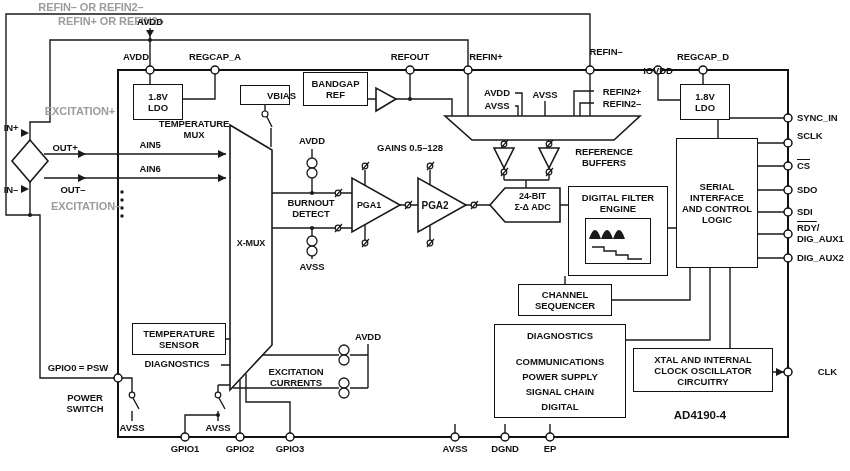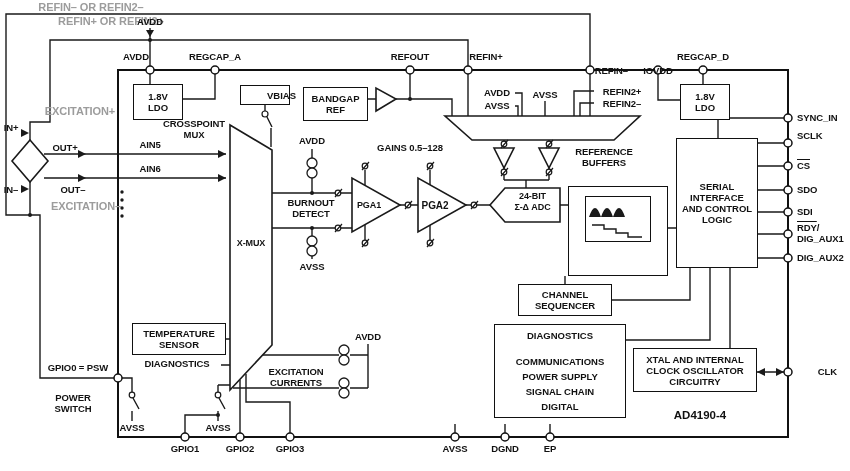--- a/index.html
+++ b/index.html
@@ -141,28 +141,29 @@
       <circle cx="550" cy="437" r="4"></circle>
     </g>
   </svg>
 
   <div class="box" style="left:133px;top:84px;width:50px;height:36px;">
       <span>1.8V LDO</span>
     </div>
   <div class="box" style="left:240px;top:85px;width:50px;height:20px;padding-left:36px;">
       <span>VBIAS</span>
     </div>
-  <div class="box" style="left:303px;top:87px;width:65px;height:34px;">
+  <div class="box" style="left:303px;top:72px;width:65px;height:34px;">
       <span>BANDGAP REF</span>
     </div>
   <div class="box" style="left:680px;top:84px;width:50px;height:36px;">
       <span>1.8V LDO</span>
     </div>
 
   <div class="box col" style="left:568px;top:186px;width:100px;height:90px;">
+    <span>DIGITAL FILTER ENGINE</span>
     <svg class="dfe-graph" viewBox="0 0 64 44">
       <path d="M3 20 Q9 2 15 20 Q21 2 27 20 Q33 2 39 20 Z" fill="#1a1a1a"></path>
       <path d="M6 28 H18 V32 H30 V36 H42 V40 H56" fill="none" stroke="#1a1a1a" stroke-width="1.4"></path>
     </svg>
   </div>
 
   <div class="box" style="left:676px;top:138px;width:82px;height:130px;">
       <span>SERIAL INTERFACE AND CONTROL LOGIC</span>
     </div>
   <div class="box" style="left:518px;top:284px;width:94px;height:32px;">
@@ -172,51 +173,51 @@
   <div class="box col" style="left:494px;top:324px;width:132px;height:94px;">
     <span>DIAGNOSTICS</span>
     <div class="diag-items">
       <div>COMMUNICATIONS</div>
       <div>POWER SUPPLY</div>
       <div>SIGNAL CHAIN</div>
       <div>DIGITAL</div>
     </div>
   </div>
 
-  <div class="box" style="left:633px;top:348px;width:124px;height:44px;">
+  <div class="box" style="left:633px;top:348px;width:140px;height:44px;">
       <span>XTAL AND INTERNAL CLOCK OSCILLATOR CIRCUITRY</span>
     </div>
   <div class="box" style="left:132px;top:323px;width:94px;height:32px;">
       <span>TEMPERATURE SENSOR</span>
     </div>
 
   <div class="lbl gray" style="left:36px;top:2px;width:110px;">REFIN– OR REFIN2–</div>
   <div class="lbl gray" style="left:56px;top:16px;width:110px;">REFIN+ OR REFIN2+</div>
   <div class="lbl" style="left:132px;top:16px;width:36px;">AVDD</div>
 
   <div class="lbl" style="left:118px;top:51px;width:36px;">AVDD</div>
   <div class="lbl" style="left:187px;top:51px;width:56px;">REGCAP_A</div>
   <div class="lbl" style="left:386px;top:51px;width:48px;">REFOUT</div>
   <div class="lbl" style="left:464px;top:51px;width:44px;">REFIN+</div>
-  <div class="lbl" style="left:584px;top:65px;width:44px;text-align:right;">REFIN–</div>
+  <div class="lbl" style="left:584px;top:46px;width:44px;">REFIN–</div>
   <div class="lbl" style="left:638px;top:51px;width:40px;margin-top:14px;">IOVDD</div>
   <div class="lbl" style="left:675px;top:51px;width:56px;">REGCAP_D</div>
 
   <div class="lbl" style="left:0px;top:122px;width:22px;">IN+</div>
   <div class="lbl" style="left:0px;top:184px;width:22px;">IN–</div>
   <div class="lbl" style="left:47px;top:142px;width:36px;">OUT+</div>
   <div class="lbl" style="left:47px;top:184px;width:36px;margin-left:8px;">OUT–</div>
   <div class="lbl gray" style="left:40px;top:106px;width:80px;">EXCITATION+</div>
   <div class="lbl gray" style="left:44px;top:201px;width:84px;">EXCITATION–</div>
   <div class="lbl" style="left:132px;top:139px;width:36px;">AIN5</div>
   <div class="lbl" style="left:132px;top:163px;width:36px;">AIN6</div>
   <div class="lbl" style="left:42px;top:362px;width:72px;">GPIO0 = PSW</div>
-  <div class="lbl" style="left:44px;top:392px;width:58px;">POWER SWITCH</div>
-
-  <div class="lbl" style="left:156px;top:118px;width:76px;">CROSSPOINT MUX</div>
+  <div class="lbl" style="left:56px;top:392px;width:58px;">POWER SWITCH</div>
+
+  <div class="lbl" style="left:156px;top:118px;width:76px;">TEMPERATURE MUX</div>
   <div class="lbl" style="left:228px;top:238px;width:46px;font-size:9px;">X-MUX</div>
   <div class="lbl" style="left:294px;top:135px;width:36px;">AVDD</div>
   <div class="lbl" style="left:294px;top:261px;width:36px;">AVSS</div>
   <div class="lbl" style="left:272px;top:197px;width:78px;">BURNOUT DETECT</div>
   <div class="lbl" style="left:372px;top:142px;width:76px;">GAINS 0.5–128</div>
   <div class="lbl" style="left:352px;top:200px;width:34px;font-size:9px;">PGA1</div>
   <div class="lbl" style="left:418px;top:200px;width:34px;font-size:10px;">PGA2</div>
   <div class="lbl" style="left:505px;top:191px;width:55px;font-size:9px;">24-BIT</div>
   <div class="lbl" style="left:505px;top:202px;width:55px;font-size:9px;">Σ-Δ ADC</div>
 

